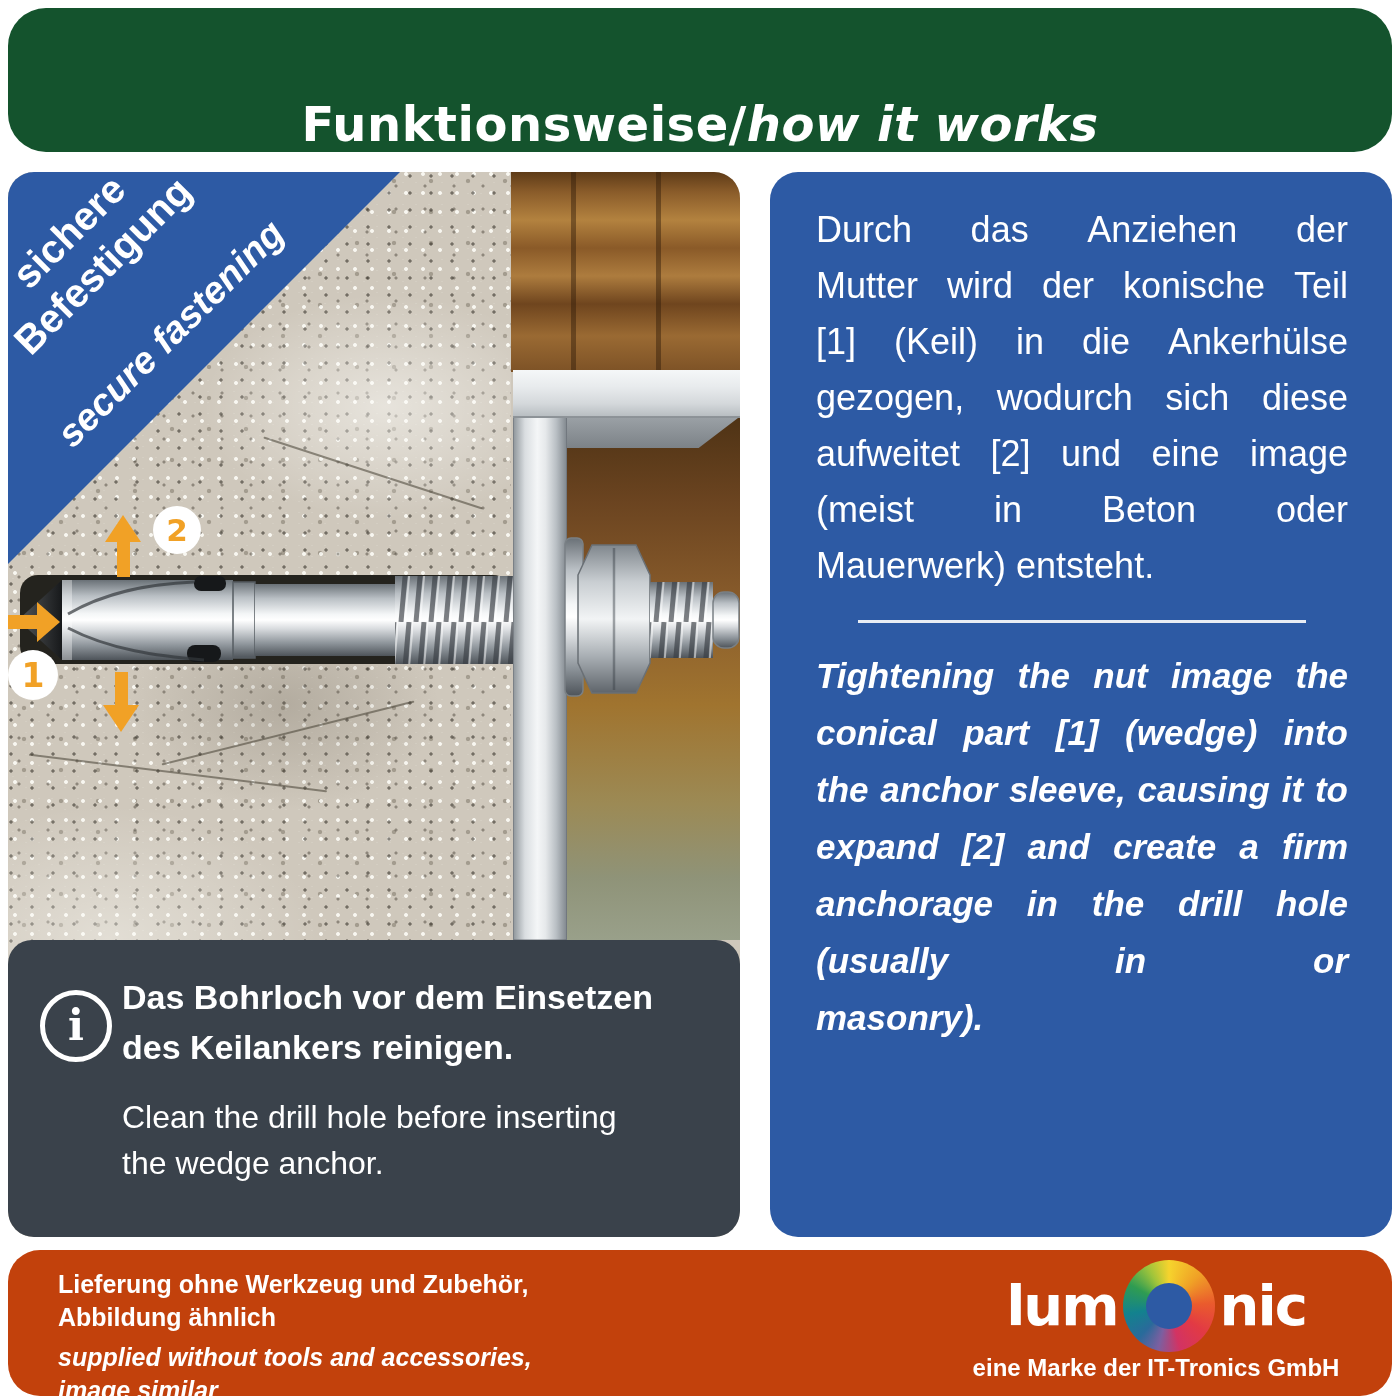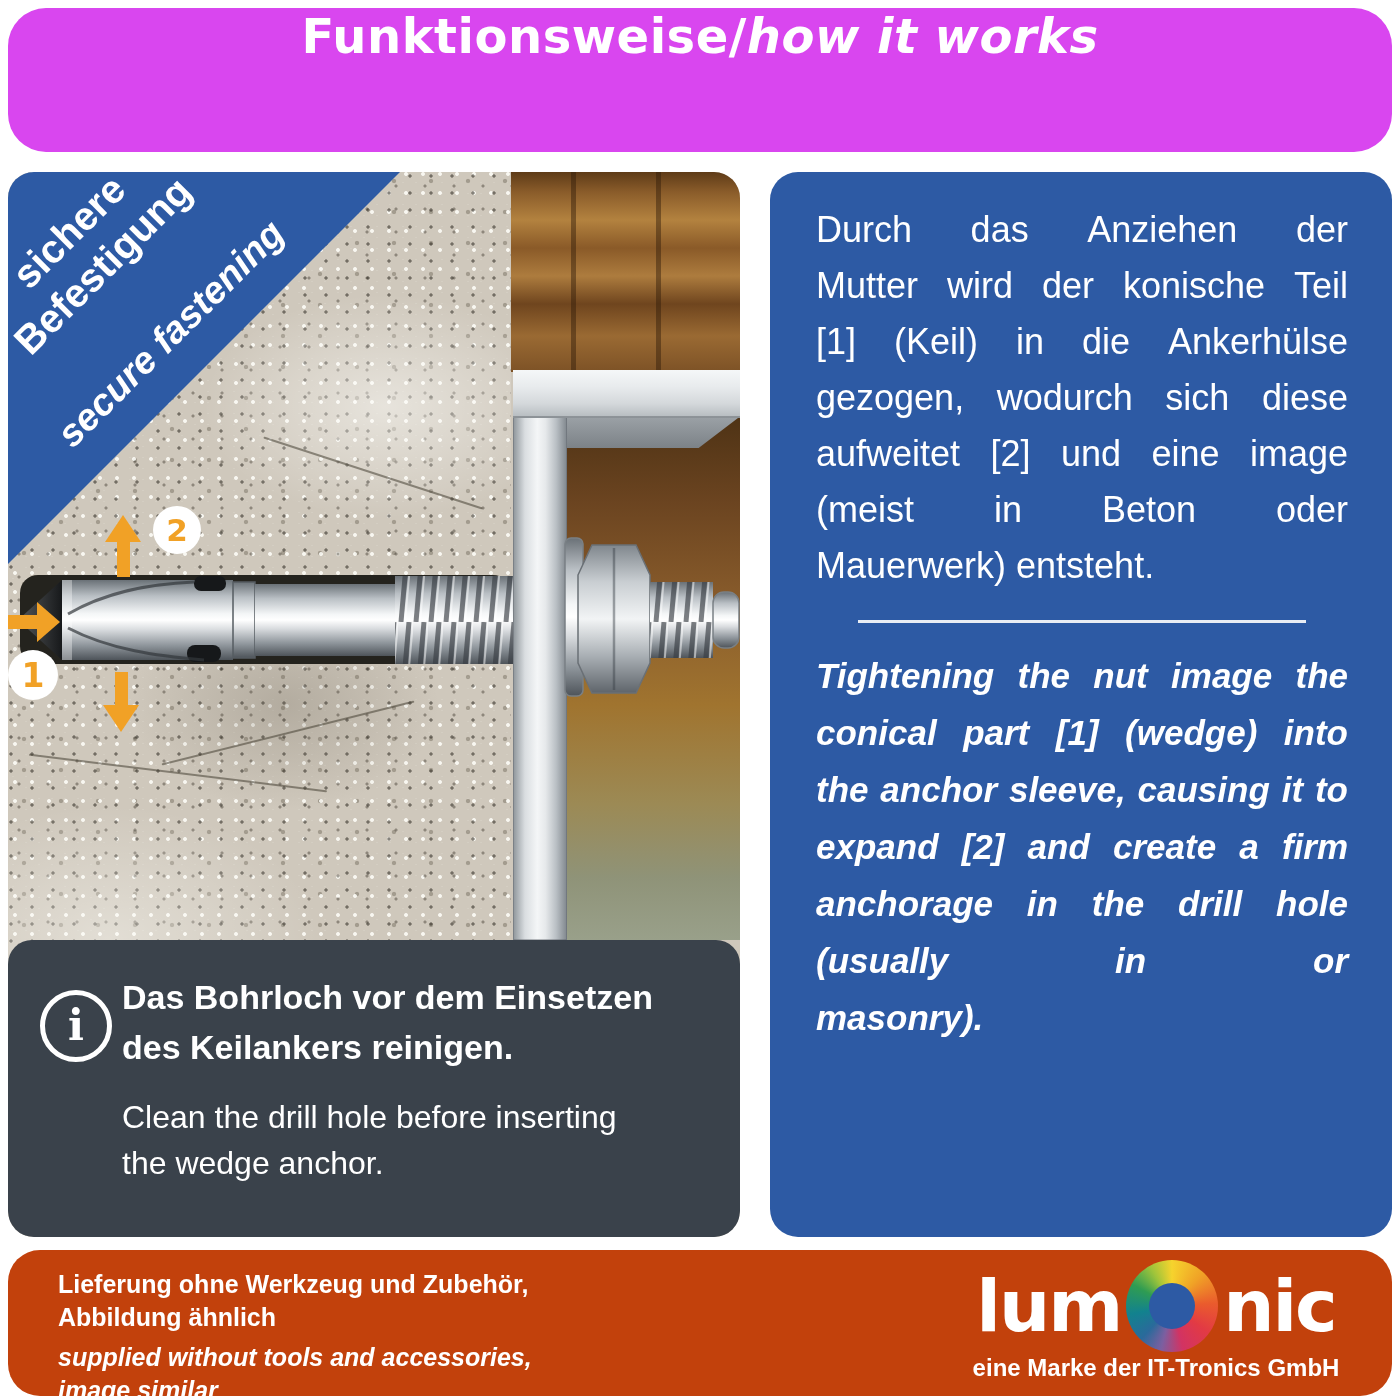--- a/index.html
+++ b/index.html
@@ -1,22 +1,22 @@
 <!DOCTYPE html>
 <html><head>
 <meta charset="utf-8">
 <style>
   html,body{margin:0;padding:0;background:#ffffff;}
   body{width:1400px;height:1400px;position:relative;overflow:hidden;
        font-family:"Liberation Sans",sans-serif;}
   .abs{position:absolute;}
 
   
-  .header{left:8px;top:8px;width:1384px;height:144px;background:#d946ef;border-radius:38px;
-          display:flex;align-items:flex-start;justify-content:center;}
+  .header{left:8px;top:8px;width:1384px;height:144px;background:#14532d;border-radius:38px;
+          display:flex;align-items:flex-end;justify-content:center;}
   .header .t{color:#fff;font-size:48px;font-weight:bold;font-family:"DejaVu Sans",sans-serif;letter-spacing:.5px;}
   .header .t .it{font-style:italic;}
 
   
   .photo-panel{left:8px;top:172px;width:732px;height:1065px;border-radius:26px;overflow:hidden;background:#cfc8bc;}
   .concrete{left:0;top:0;width:503px;height:1065px;background-color:#cfc8bc;
     background-image:
       radial-gradient(circle at 3px 4px, rgba(40,36,28,.55) 1.3px, transparent 2px),
       radial-gradient(circle at 11px 14px, rgba(62,56,46,.45) 1.2px, transparent 1.9px),
       radial-gradient(circle at 7px 2px, rgba(255,255,250,.85) 1.5px, transparent 2.3px),
@@ -96,21 +96,21 @@
   .jl{display:flex;justify-content:space-between;}
 
   
   .footer{left:8px;top:1250px;width:1384px;height:146px;background:#c2410c;border-radius:32px;color:#fff;}
   .footer-note{left:50px;top:18px;}
   .footer-note .g .tline{font-size:25px;font-weight:bold;line-height:33px;}
   .footer-note .e{margin-top:7px;}
   .footer-note .e .tline{font-size:25px;font-weight:bold;font-style:italic;line-height:33px;}
   .logo-block{right:36px;top:8px;width:400px;text-align:center;}
   .logo-row{display:flex;align-items:center;justify-content:center;}
-  .logo-txt{color:#fff;font-family:"DejaVu Sans",sans-serif;font-weight:bold;font-size:72px;line-height:96px;letter-spacing:-2px;}
+  .logo-txt{color:#fff;font-family:"DejaVu Sans",sans-serif;font-weight:bold;font-size:56px;line-height:96px;letter-spacing:-2px;}
   .logo-ring{width:92px;height:92px;border-radius:50%;margin:0 5px;position:relative;
     background:conic-gradient(from 0deg,#f6d32d 0%,#f0a226 12%,#ea5b2d 24%,#e23a44 35%,#d23363 46%,#7c5fa0 54%,#2a6a9b 62%,#12828e 72%,#2f9c52 83%,#9ec43b 92%,#f6d32d 100%);}
   .logo-ring::after{content:"";position:absolute;left:23px;top:23px;width:46px;height:46px;border-radius:50%;background:#2d5aa4;}
   .logo-tag{font-size:24px;font-weight:bold;margin-top:0px;}
 </style>
 </head>
 <body>
 
 <div class="abs header">
   <div class="t"><span>Funktionsweise/</span><span class="it">how it works</span></div>

